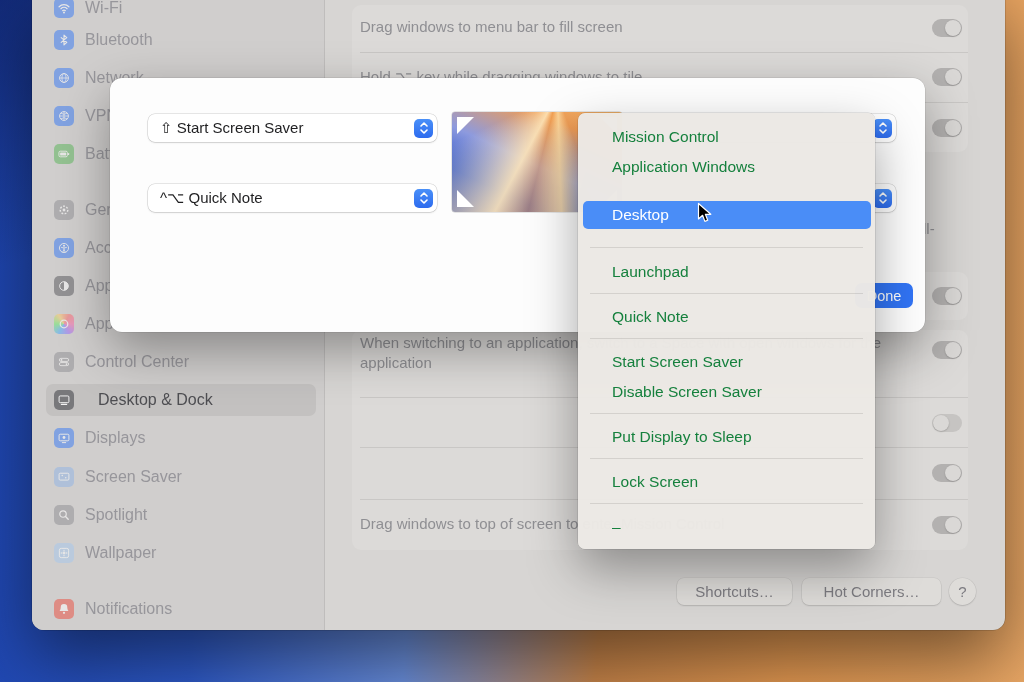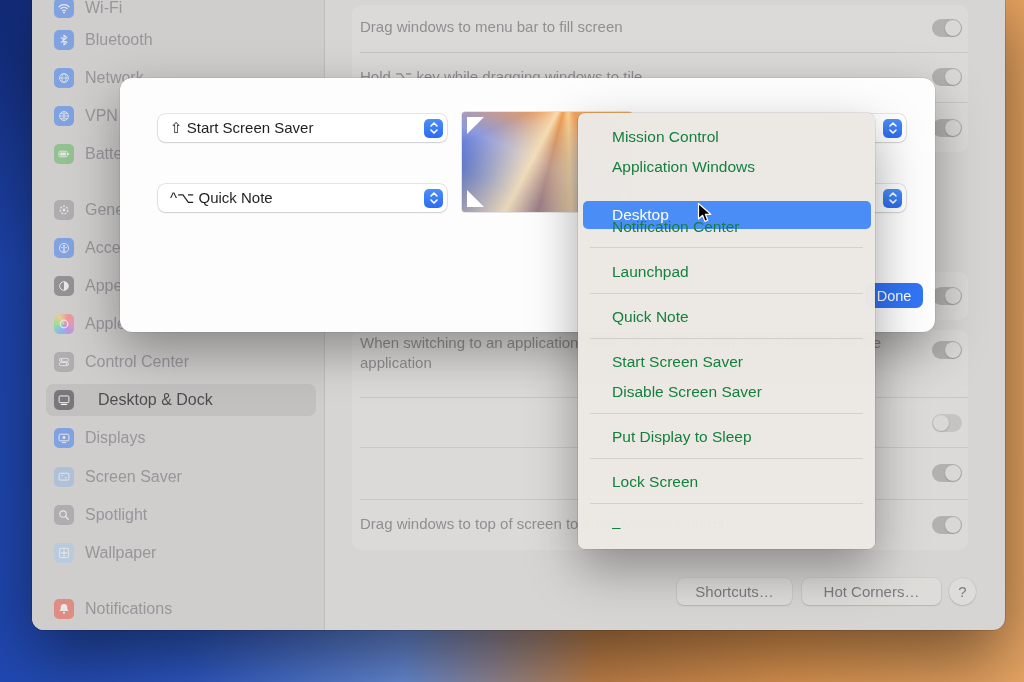--- a/index.html
+++ b/index.html
@@ -28,21 +28,21 @@
   .sep { position:absolute; left:35px; width:608px; height:1px; background:#c9c7c5; }
   .toggle { position:absolute; left:607px; width:30px; height:18px; border-radius:9px; background:#c6c4c2; }
   .toggle .knob { position:absolute; top:1px; left:1px; width:16px; height:16px; border-radius:50%; background:#dad8d6; box-shadow:0 .5px 1.5px rgba(0,0,0,.25); }
   .toggle.on { background:#b3b1b0; }
   .toggle.on .knob { left:13px; }
   .fragment { position:absolute; font-size:15px; color:#8f8f93; }
   .footbtn { position:absolute; top:592px; height:27px; border-radius:7px; background:#dedcd9;
     box-shadow:0 0 0 .5px rgba(0,0,0,.08), 0 1px 1.5px rgba(0,0,0,.12);
     font-size:15px; color:#7c7b80; display:flex; align-items:center; justify-content:center; }
   
-  .sheet { position:absolute; left:88px; top:92px; width:815px; height:254px; background:#fdfdfd; border-radius:12px;
+  .sheet { position:absolute; left:78px; top:92px; width:815px; height:254px; background:#fdfdfd; border-radius:12px;
     box-shadow:0 18px 50px rgba(0,0,0,.35), 0 0 0 .5px rgba(0,0,0,.12); }
   .select { position:absolute; height:28px; background:#fff; border-radius:7px;
     box-shadow:0 0 0 .5px rgba(0,0,0,.18), 0 1px 2px rgba(0,0,0,.10);
     display:flex; align-items:center; padding-left:12px; font-size:15px; color:#1f1f21; }
   .stepper { position:absolute; right:4px; top:4.5px; width:19px; height:19px; border-radius:5px;
     background:linear-gradient(#4a90f8,#2d6bef); display:flex; align-items:center; justify-content:center; }
   .preview { position:absolute; left:342px; top:34px; width:170px; height:100px; border-radius:3px; overflow:hidden;
     background:
       conic-gradient(from 160deg at 62% -18%, rgba(255,210,140,0) 0deg, rgba(255,220,160,.85) 18deg, rgba(244,160,80,.55) 34deg, rgba(255,230,185,.9) 48deg, rgba(150,160,220,0) 85deg),
       linear-gradient(205deg, #f6b469 2%, #ef9c55 22%, #8d9ade 52%, #2f56c9 76%, #1d3da9 98%);
@@ -325,21 +325,20 @@
 
       <div class="donebtn">
           <span>Done</span>
         </div>
     </section>
 
     <div class="menu">
       <div class="mi" style="top:10px">Mission Control</div>
       <div class="mi" style="top:40px">Application Windows</div>
       <div class="mi hl" style="top:88px">Desktop</div>
-      <div class="mi" style="top:100px">Notification Center</div>
       <div class="msep" style="top:134px"></div>
       <div class="mi" style="top:145px">Launchpad</div>
       <div class="msep" style="top:180px"></div>
       <div class="mi" style="top:190px">Quick Note</div>
       <div class="msep" style="top:225px"></div>
       <div class="mi" style="top:235px">Start Screen Saver</div>
       <div class="mi" style="top:265px">Disable Screen Saver</div>
       <div class="msep" style="top:300px"></div>
       <div class="mi" style="top:310px">Put Display to Sleep</div>
       <div class="msep" style="top:345px"></div>

